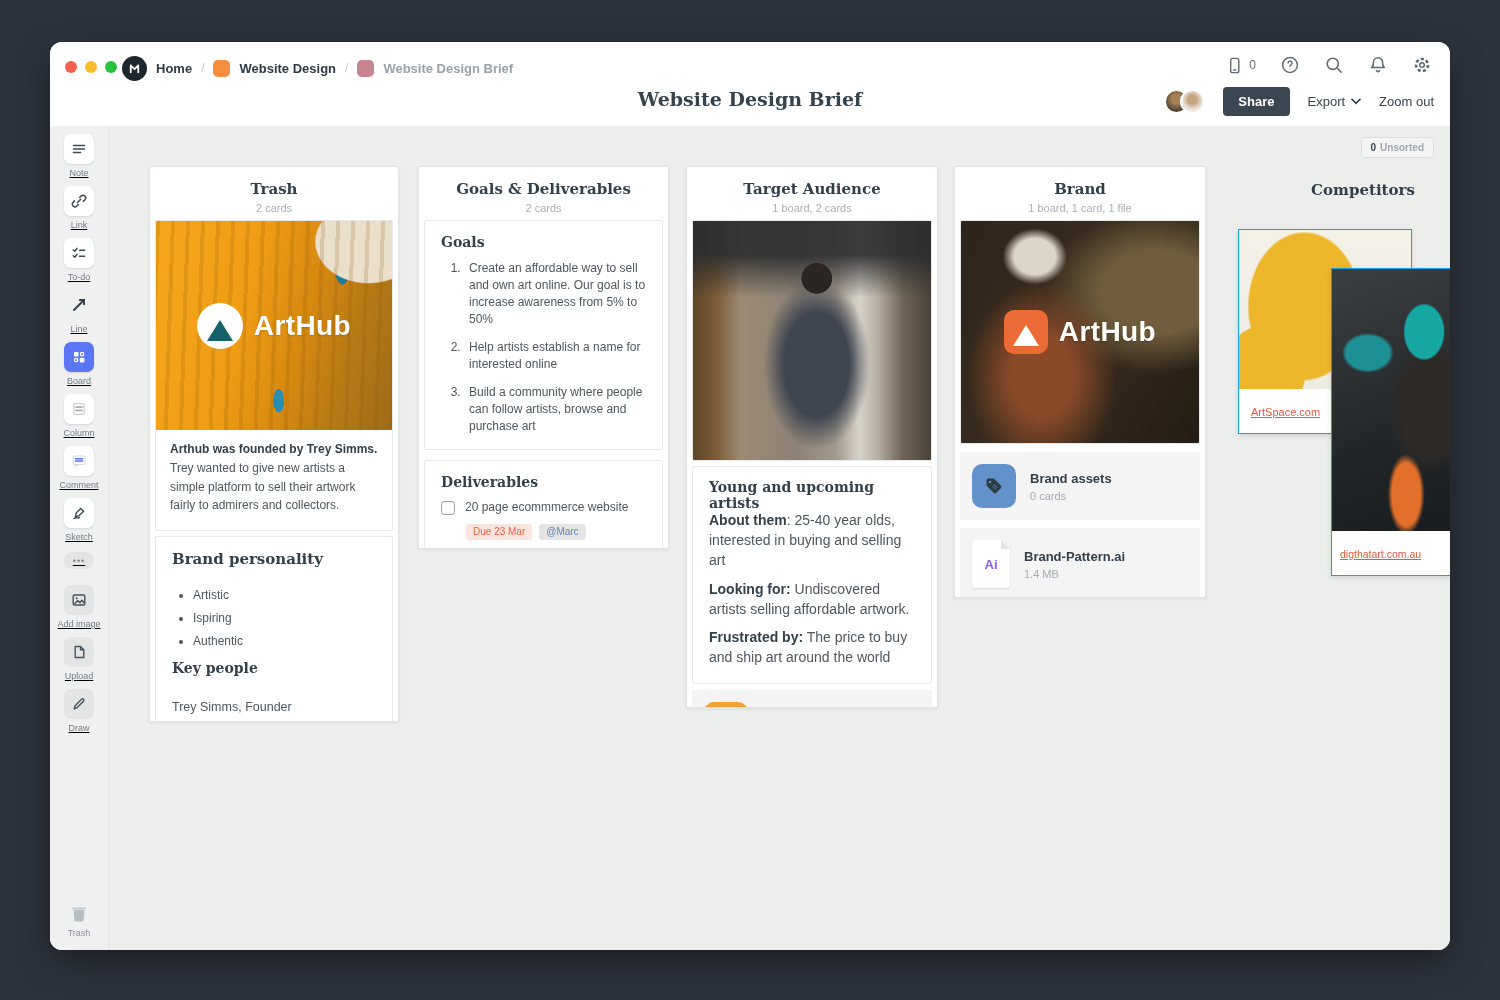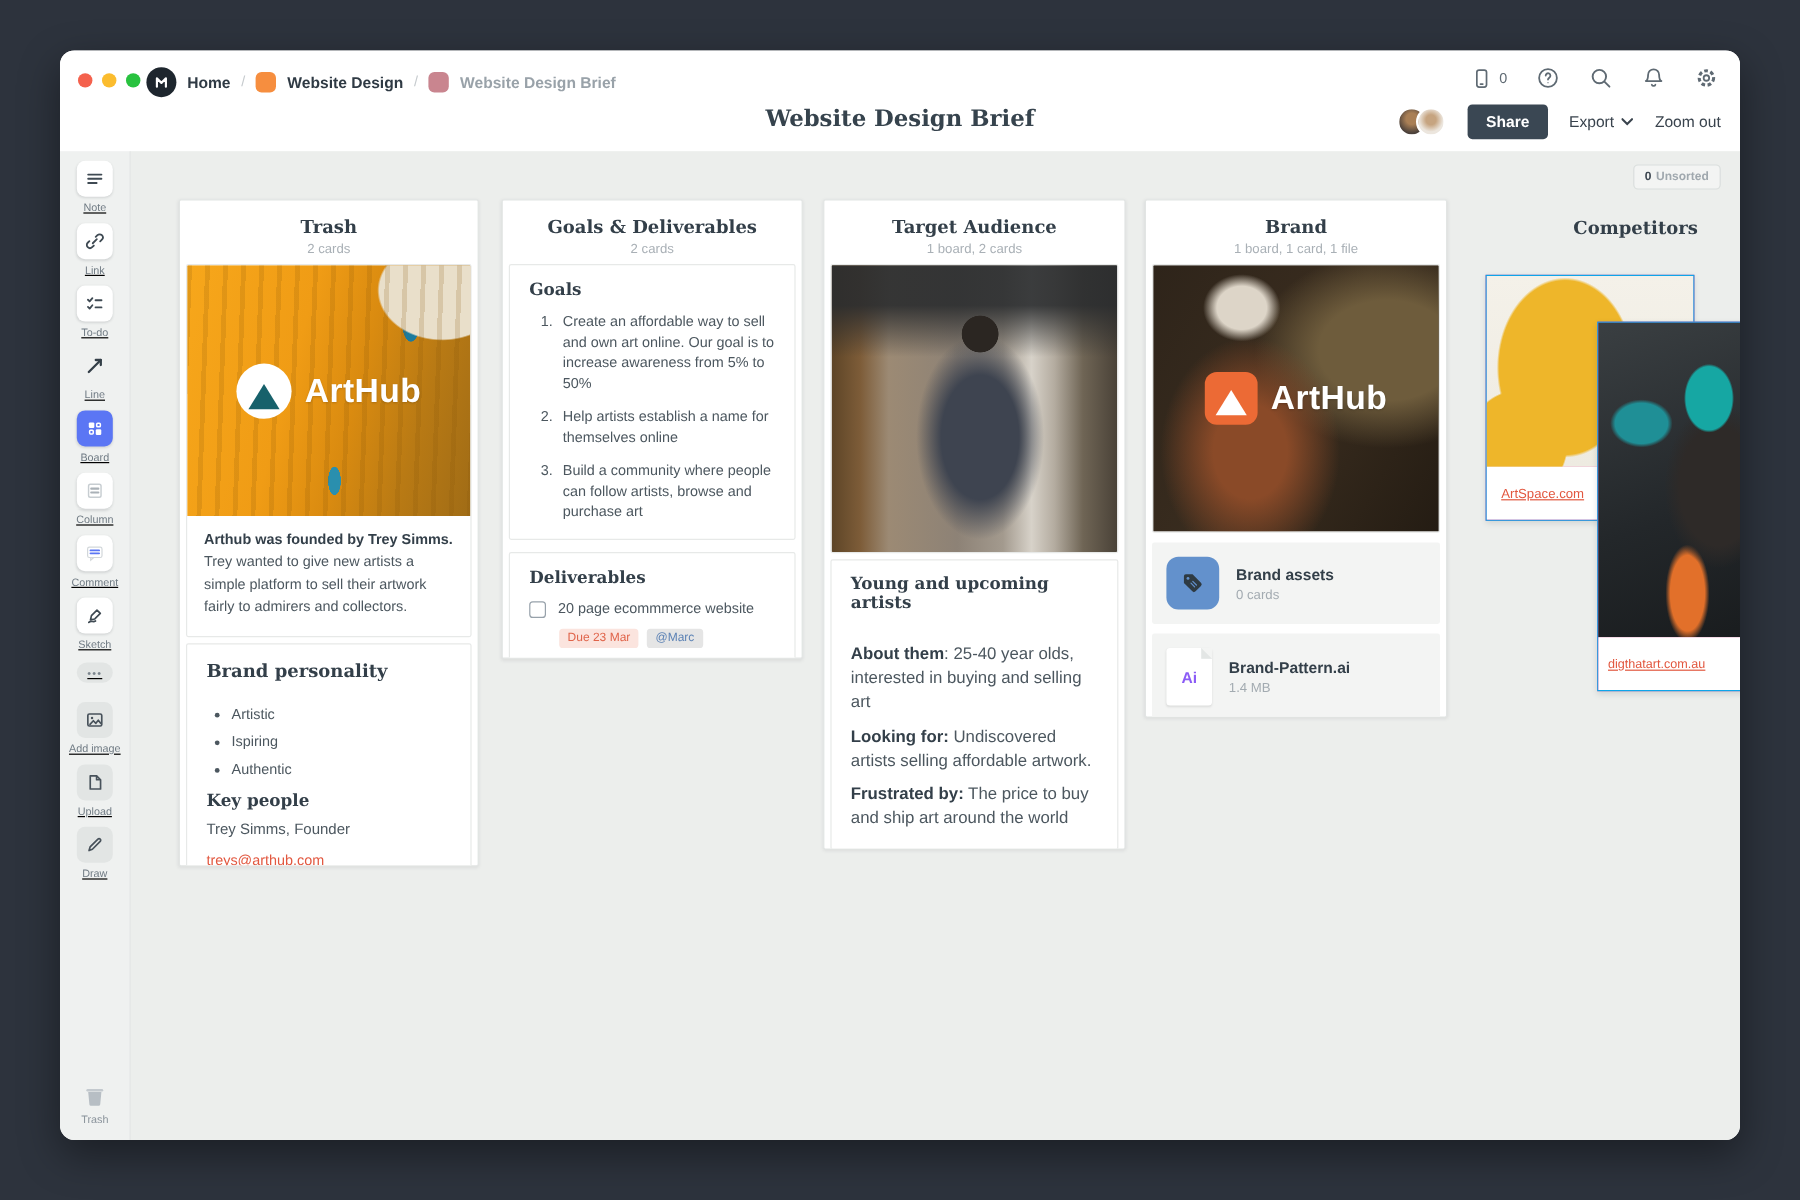--- a/index.html
+++ b/index.html
@@ -76,21 +76,21 @@
   }
   .logo-row{ position:absolute; inset:0; display:flex; align-items:center; justify-content:center; gap:11px; }
   .logo-circle{ width:46px; height:46px; border-radius:50%; background:#fff; display:flex; align-items:flex-end; justify-content:center; }
   .tri{ width:0; height:0; border-left:13px solid transparent; border-right:13px solid transparent; border-bottom:21px solid #17616b; margin-bottom:8px; }
   .logo-text{ font-size:28px; font-weight:800; color:#fff; letter-spacing:.4px; text-shadow:0 1px 2px rgba(0,0,0,.18); }
   .caption{ padding:12px 14px 15px; }
   .caption .bold-line{ font-weight:700; font-size:12px; color:#333f49; margin-bottom:3px; }
   .caption .txt{ line-height:1.55; }
   ul.bullets{ list-style:disc; padding-left:21px; margin:20px 0 12px; }
   ul.bullets li{ font-size:12px; color:#4c575f; margin-bottom:9px; }
-  .person-line{ font-size:12.5px; color:#4c575f; margin:8px 0 10px; }
+  .person-line{ font-size:12.5px; color:#4c575f; margin:24px 0 10px; }
   .red-link{ font-size:12px; color:#e2573f; text-decoration:underline; cursor:pointer; }
   
   ol.goals-list{ padding-left:23px; margin-top:2px; }
   ol.goals-list li{ font-size:12px; color:#4c575f; line-height:1.42; margin-bottom:11px; padding-left:5px; }
   .todo-row{ display:flex; gap:10px; align-items:flex-start; margin-bottom:9px; }
   .checkbox{ width:14px; height:14px; border:1.5px solid #97a1aa; border-radius:3px; flex:none; margin-top:1px; cursor:pointer; background:#fff; }
   .todo-label{ font-size:12px; color:#4c575f; }
   .tag-row{ margin:0 0 10px 25px; display:flex; gap:7px; }
   .tag{ font-size:10px; padding:2px 7px 3px; border-radius:3px; cursor:pointer; }
   .tag.due{ background:#fbe4de; color:#e0644a; }
@@ -387,21 +387,21 @@
 
       <div class="panel" style="left:309px; top:40px; width:251px; height:383px;">
         <div class="panel-head">
           <div class="panel-title">Goals &amp; Deliverables</div>
           <div class="panel-sub">2 cards</div>
         </div>
         <div class="card pad">
           <div class="serif-h sm">Goals</div>
           <ol class="goals-list">
             <li>Create an affordable way to sell and own art online. Our goal is to increase awareness from 5% to 50%</li>
-            <li>Help artists establish a name for themselves online</li>
+            <li>Help artists establish a name for interested online</li>
             <li style="margin-bottom:0;">Build a community where people can follow artists, browse and purchase art</li>
           </ol>
         </div>
         <div class="card pad" style="margin-top:10px;">
           <div class="serif-h sm">Deliverables</div>
           <div class="todo-row">
             <span class="checkbox"></span>
             <span class="todo-label">20 page ecommmerce website</span>
           </div>
           <div class="tag-row">
@@ -414,21 +414,21 @@
 
       <div class="panel" style="left:577px; top:40px; width:252px; height:542px;">
         <div class="panel-head">
           <div class="panel-title">Target Audience</div>
           <div class="panel-sub">1 board, 2 cards</div>
         </div>
         <div class="card">
           <div class="img-audience"></div>
         </div>
         <div class="card" style="padding:12px 16px 6px;">
-          <div class="serif-h sm" style="margin-bottom:24px;">Young and upcoming artists</div>
+          <div class="serif-h sm" style="margin-bottom:0;">Young and upcoming artists</div>
           <p class="persona-row"><b>About them</b><span>: 25-40 year olds, interested in buying and selling art</span></p>
           <p class="persona-row"><b>Looking for:</b><span> Undiscovered artists selling affordable artwork.</span></p>
           <p class="persona-row"><b>Frustrated by:</b><span> The price to buy and ship art around the world</span></p>
         </div>
         <div class="board-row">
           <span class="board-icon bi-orange">
             <svg width="22" height="22" viewBox="0 0 22 22" fill="none" stroke="#2e3a42" stroke-width="2" stroke-linecap="round" stroke-linejoin="round">
                 <path d="M8 18V9c0-4.6 7.5-4.6 7.5 0 0 3.1-3.4 4-5 3.3"></path>
                 <path d="M5 15.2L8 18.5l3-3.3"></path>
               </svg>

